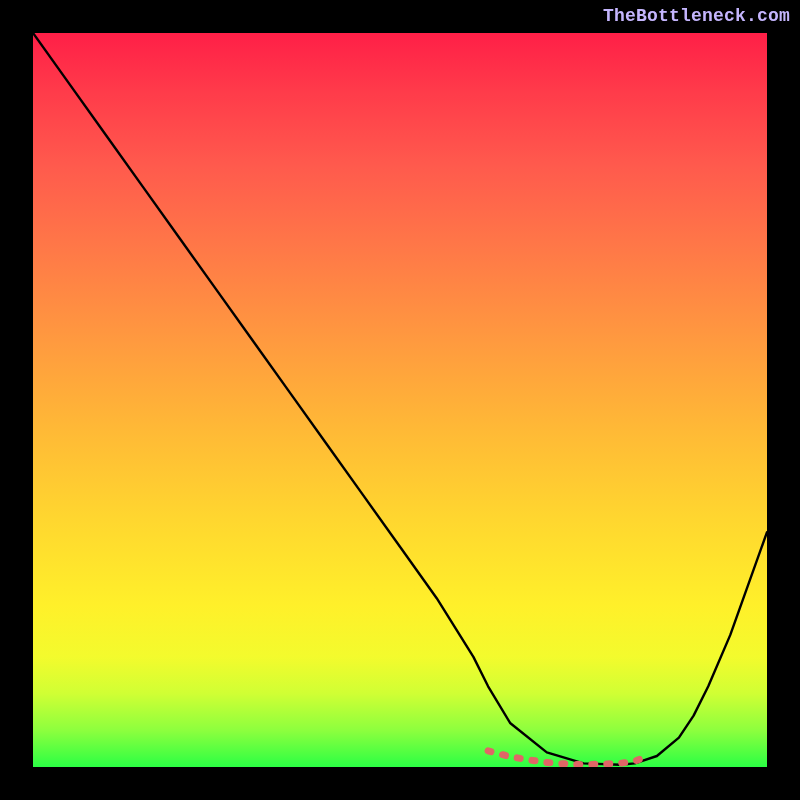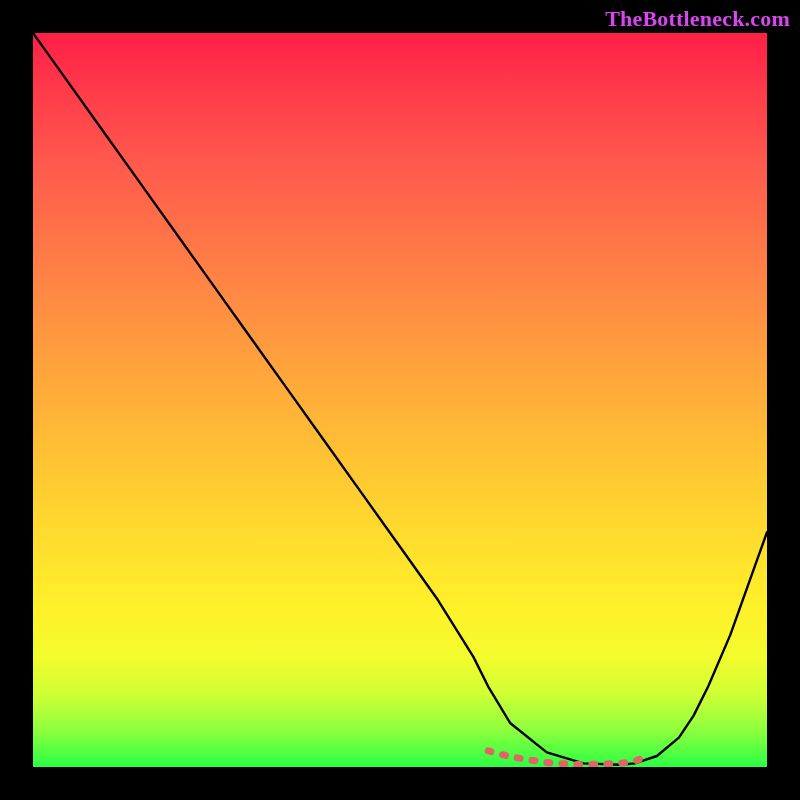--- a/index.html
+++ b/index.html
@@ -7,24 +7,24 @@
   .frame {
     position: relative;
     width: 800px;
     height: 800px;
     background: #000;
   }
   .watermark {
     position: absolute;
     top: 6px;
     right: 10px;
-    font-family: Liberation Serif, serif;
-    font-size: 22px;
+    font-family: Liberation Mono, monospace;
+    font-size: 18px;
     font-weight: 600;
-    color: #d946ef;
+    color: #c4b5fd;
     letter-spacing: 0.2px;
   }
   .plot {
     position: absolute;
     left: 33px;
     top: 33px;
     width: 734px;
     height: 734px;
     background: linear-gradient(to bottom,
       #ff1f47 0%,

